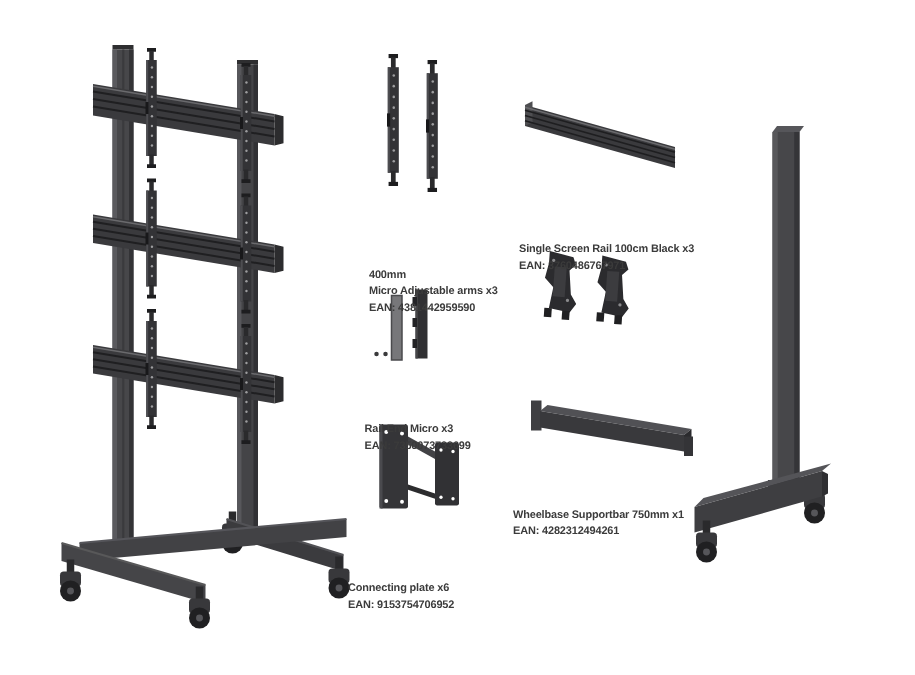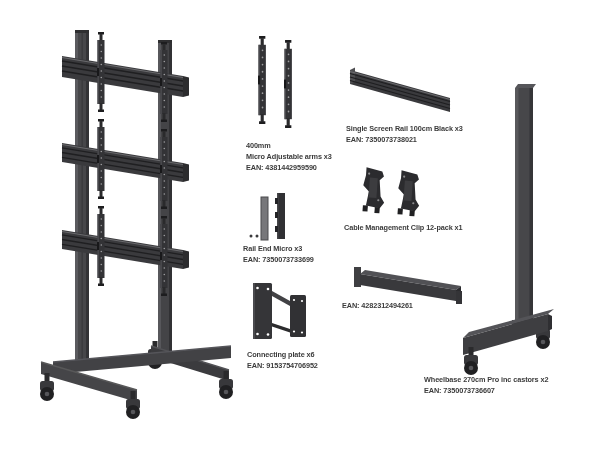--- a/index.html
+++ b/index.html
@@ -4,21 +4,21 @@
 <style>
   html,body{margin:0;padding:0;background:#ffffff;}
   #canvas{
     position:relative;width:610px;height:450px;background:#ffffff;overflow:hidden;
     font-family:"Liberation Sans",sans-serif;
   }
   .illus{position:absolute;}
   .label{
     position:absolute;
     font:bold 7.3px/11px "Liberation Sans",sans-serif;
-    color:#3b3b3b;letter-spacing:-0.1px;white-space:nowrap;
+    color:#3b3b3b;letter-spacing:-0.1px;white-space:nowrap;margin-top:37px;
   }
   .ln{display:block;}
 </style>
 </head>
 <body>
 
 <div id="canvas">
 
   <svg width="0" height="0" style="position:absolute" aria-hidden="true">
     <defs>
@@ -200,39 +200,35 @@
   </svg>
 
   <div class="label" style="left:246px;top:140px">
     <span class="ln">400mm</span>
     <span class="ln">Micro Adjustable arms x3</span>
     <span class="ln">EAN: 4381442959590</span>
   </div>
 
   <div class="label" style="left:346px;top:123px">
     <span class="ln">Single Screen Rail 100cm Black x3</span>
-    <span class="ln">EAN: 7350073738021</span>
+    <span class="ln">EAN: 3760486767971</span>
   </div>
 
   <div class="label" style="left:243px;top:243px">
     <span class="ln">Rail End Micro x3</span>
     <span class="ln">EAN: 7350073733699</span>
   </div>
 
   <div class="label" style="left:344px;top:222px">
-    <span class="ln">Cable Management Clip 12-pack x1</span>
   </div>
 
   <div class="label" style="left:342px;top:300px">
+    <span class="ln">Wheelbase Supportbar 750mm x1</span>
     <span class="ln">EAN: 4282312494261</span>
   </div>
 
-  <div class="label" style="left:247px;top:349px">
+  <div class="label" style="left:232px;top:349px">
     <span class="ln">Connecting plate x6</span>
     <span class="ln">EAN: 9153754706952</span>
   </div>
 
-  <div class="label" style="left:424px;top:374px">
-    <span class="ln">Wheelbase 270cm Pro inc castors x2</span>
-    <span class="ln">EAN: 7350073736607</span>
-  </div>
 
 </div>
 
 </body></html>

